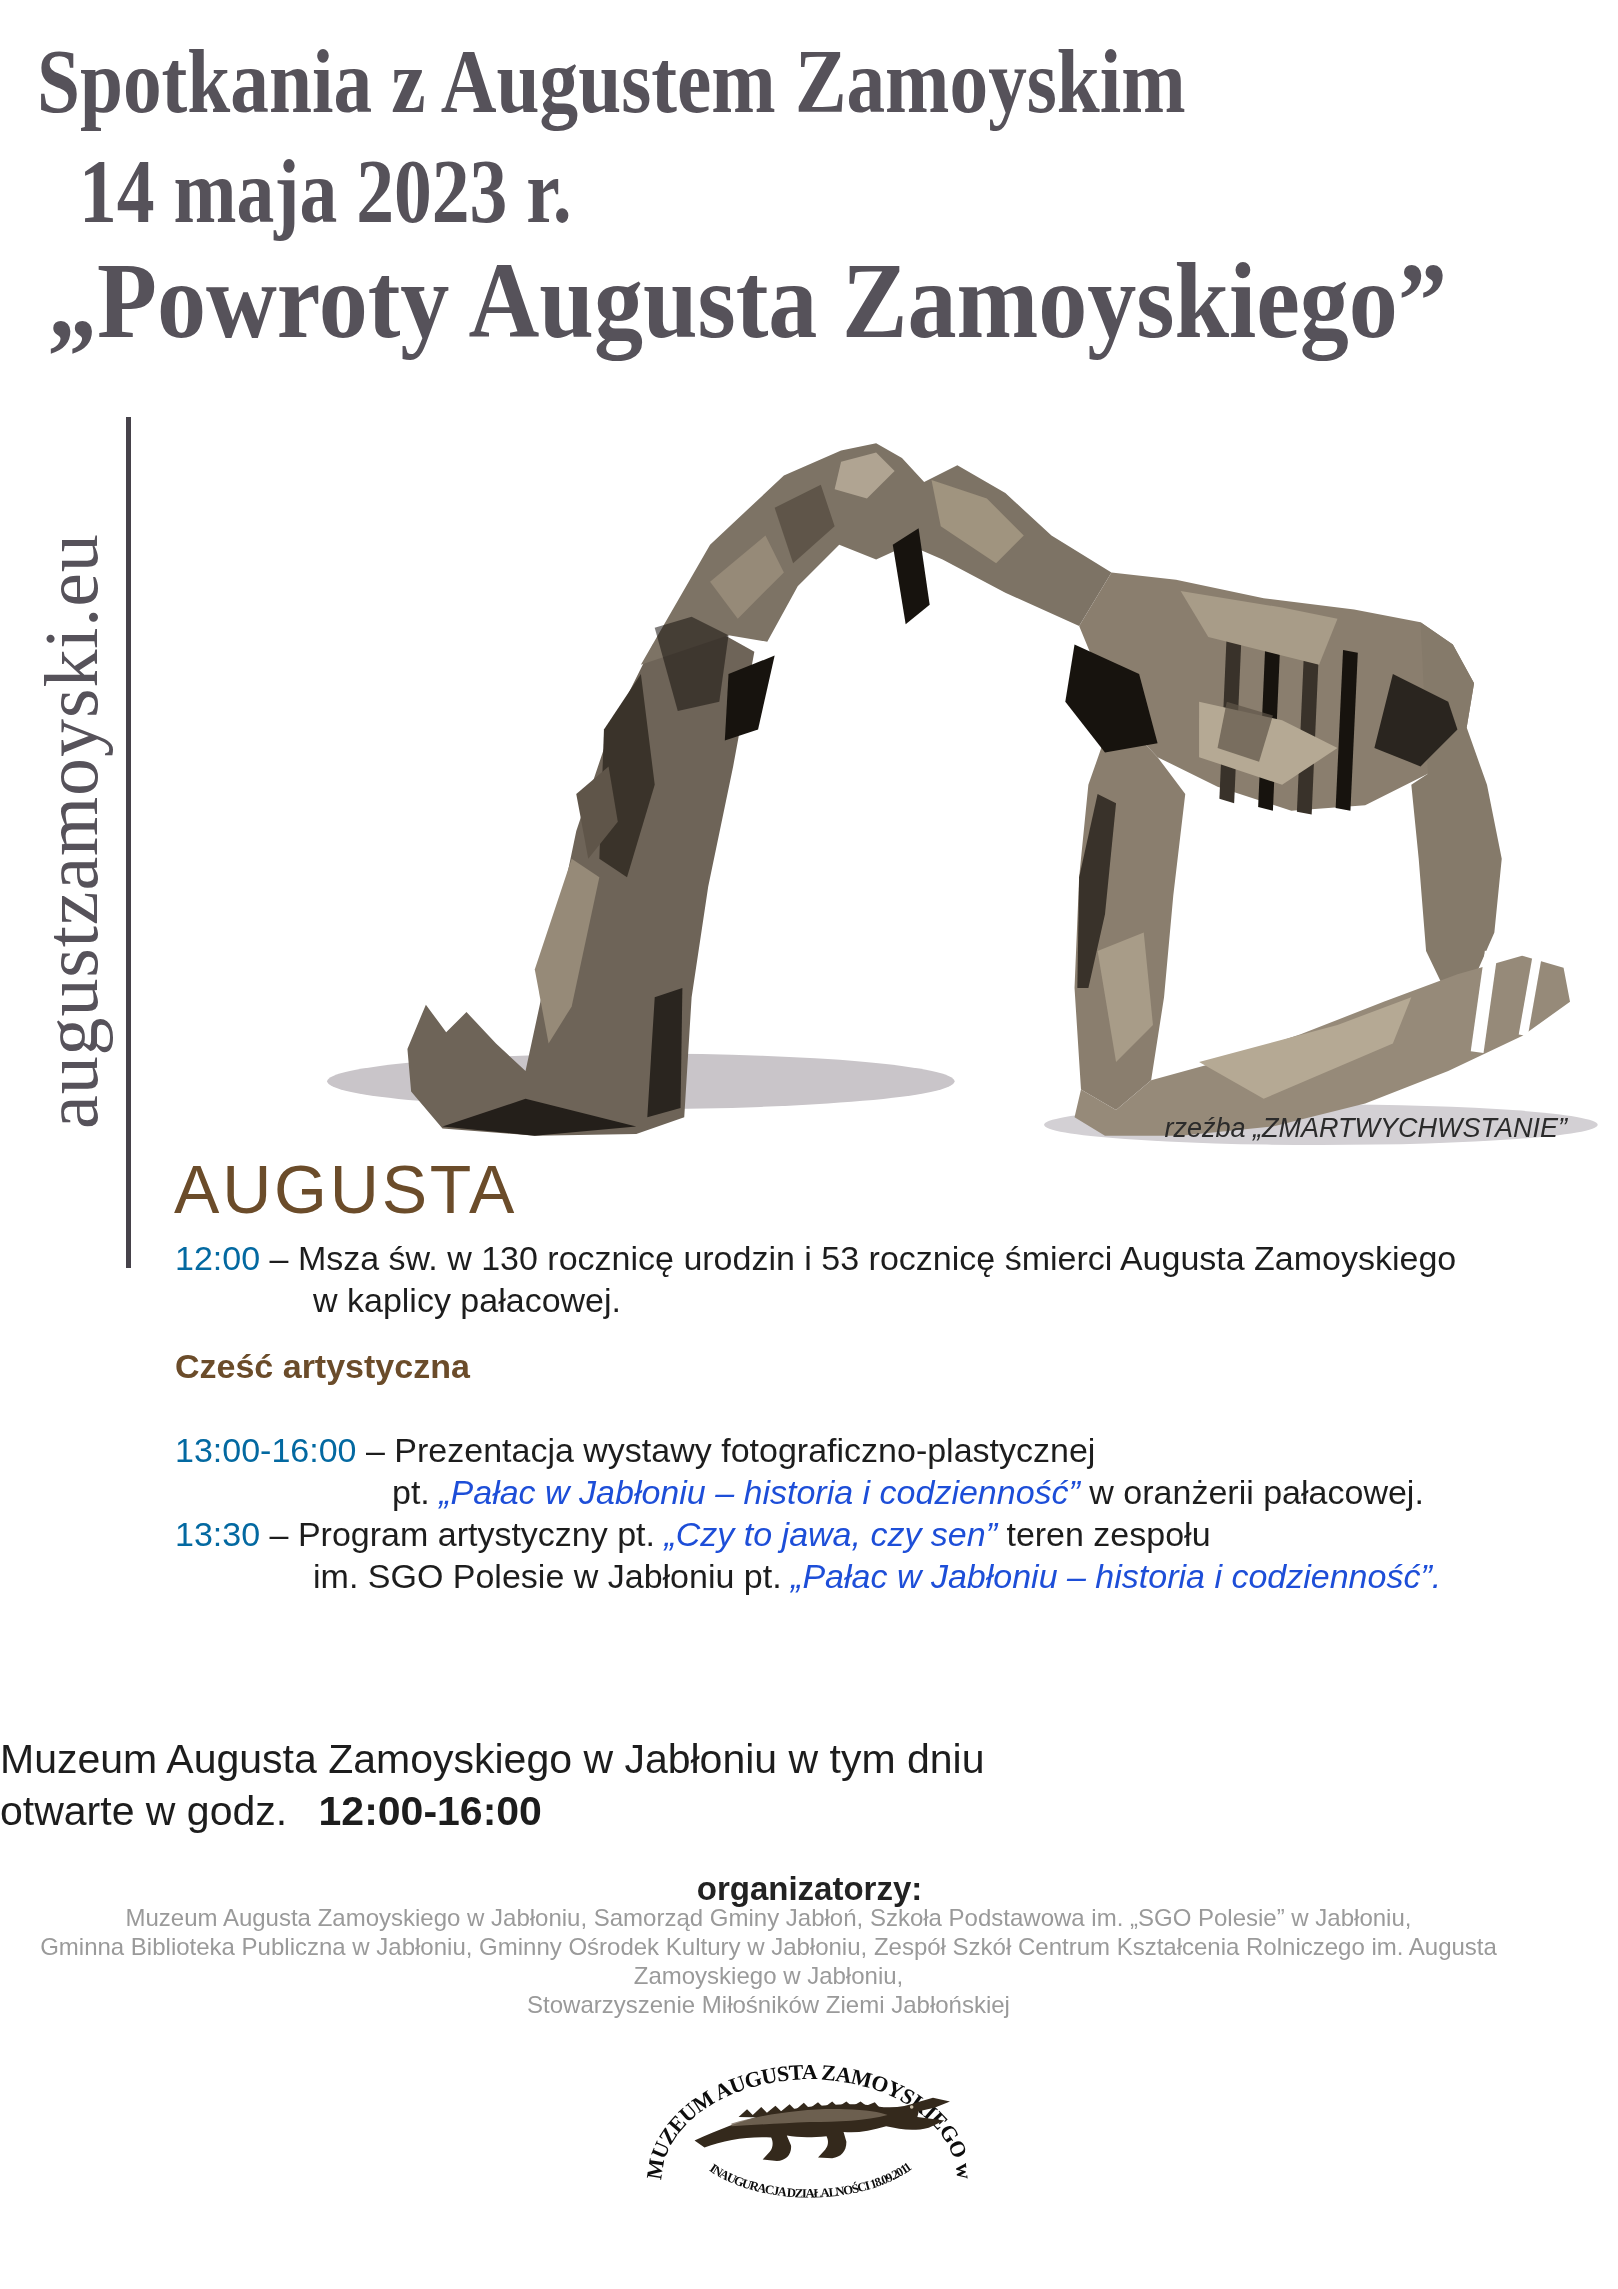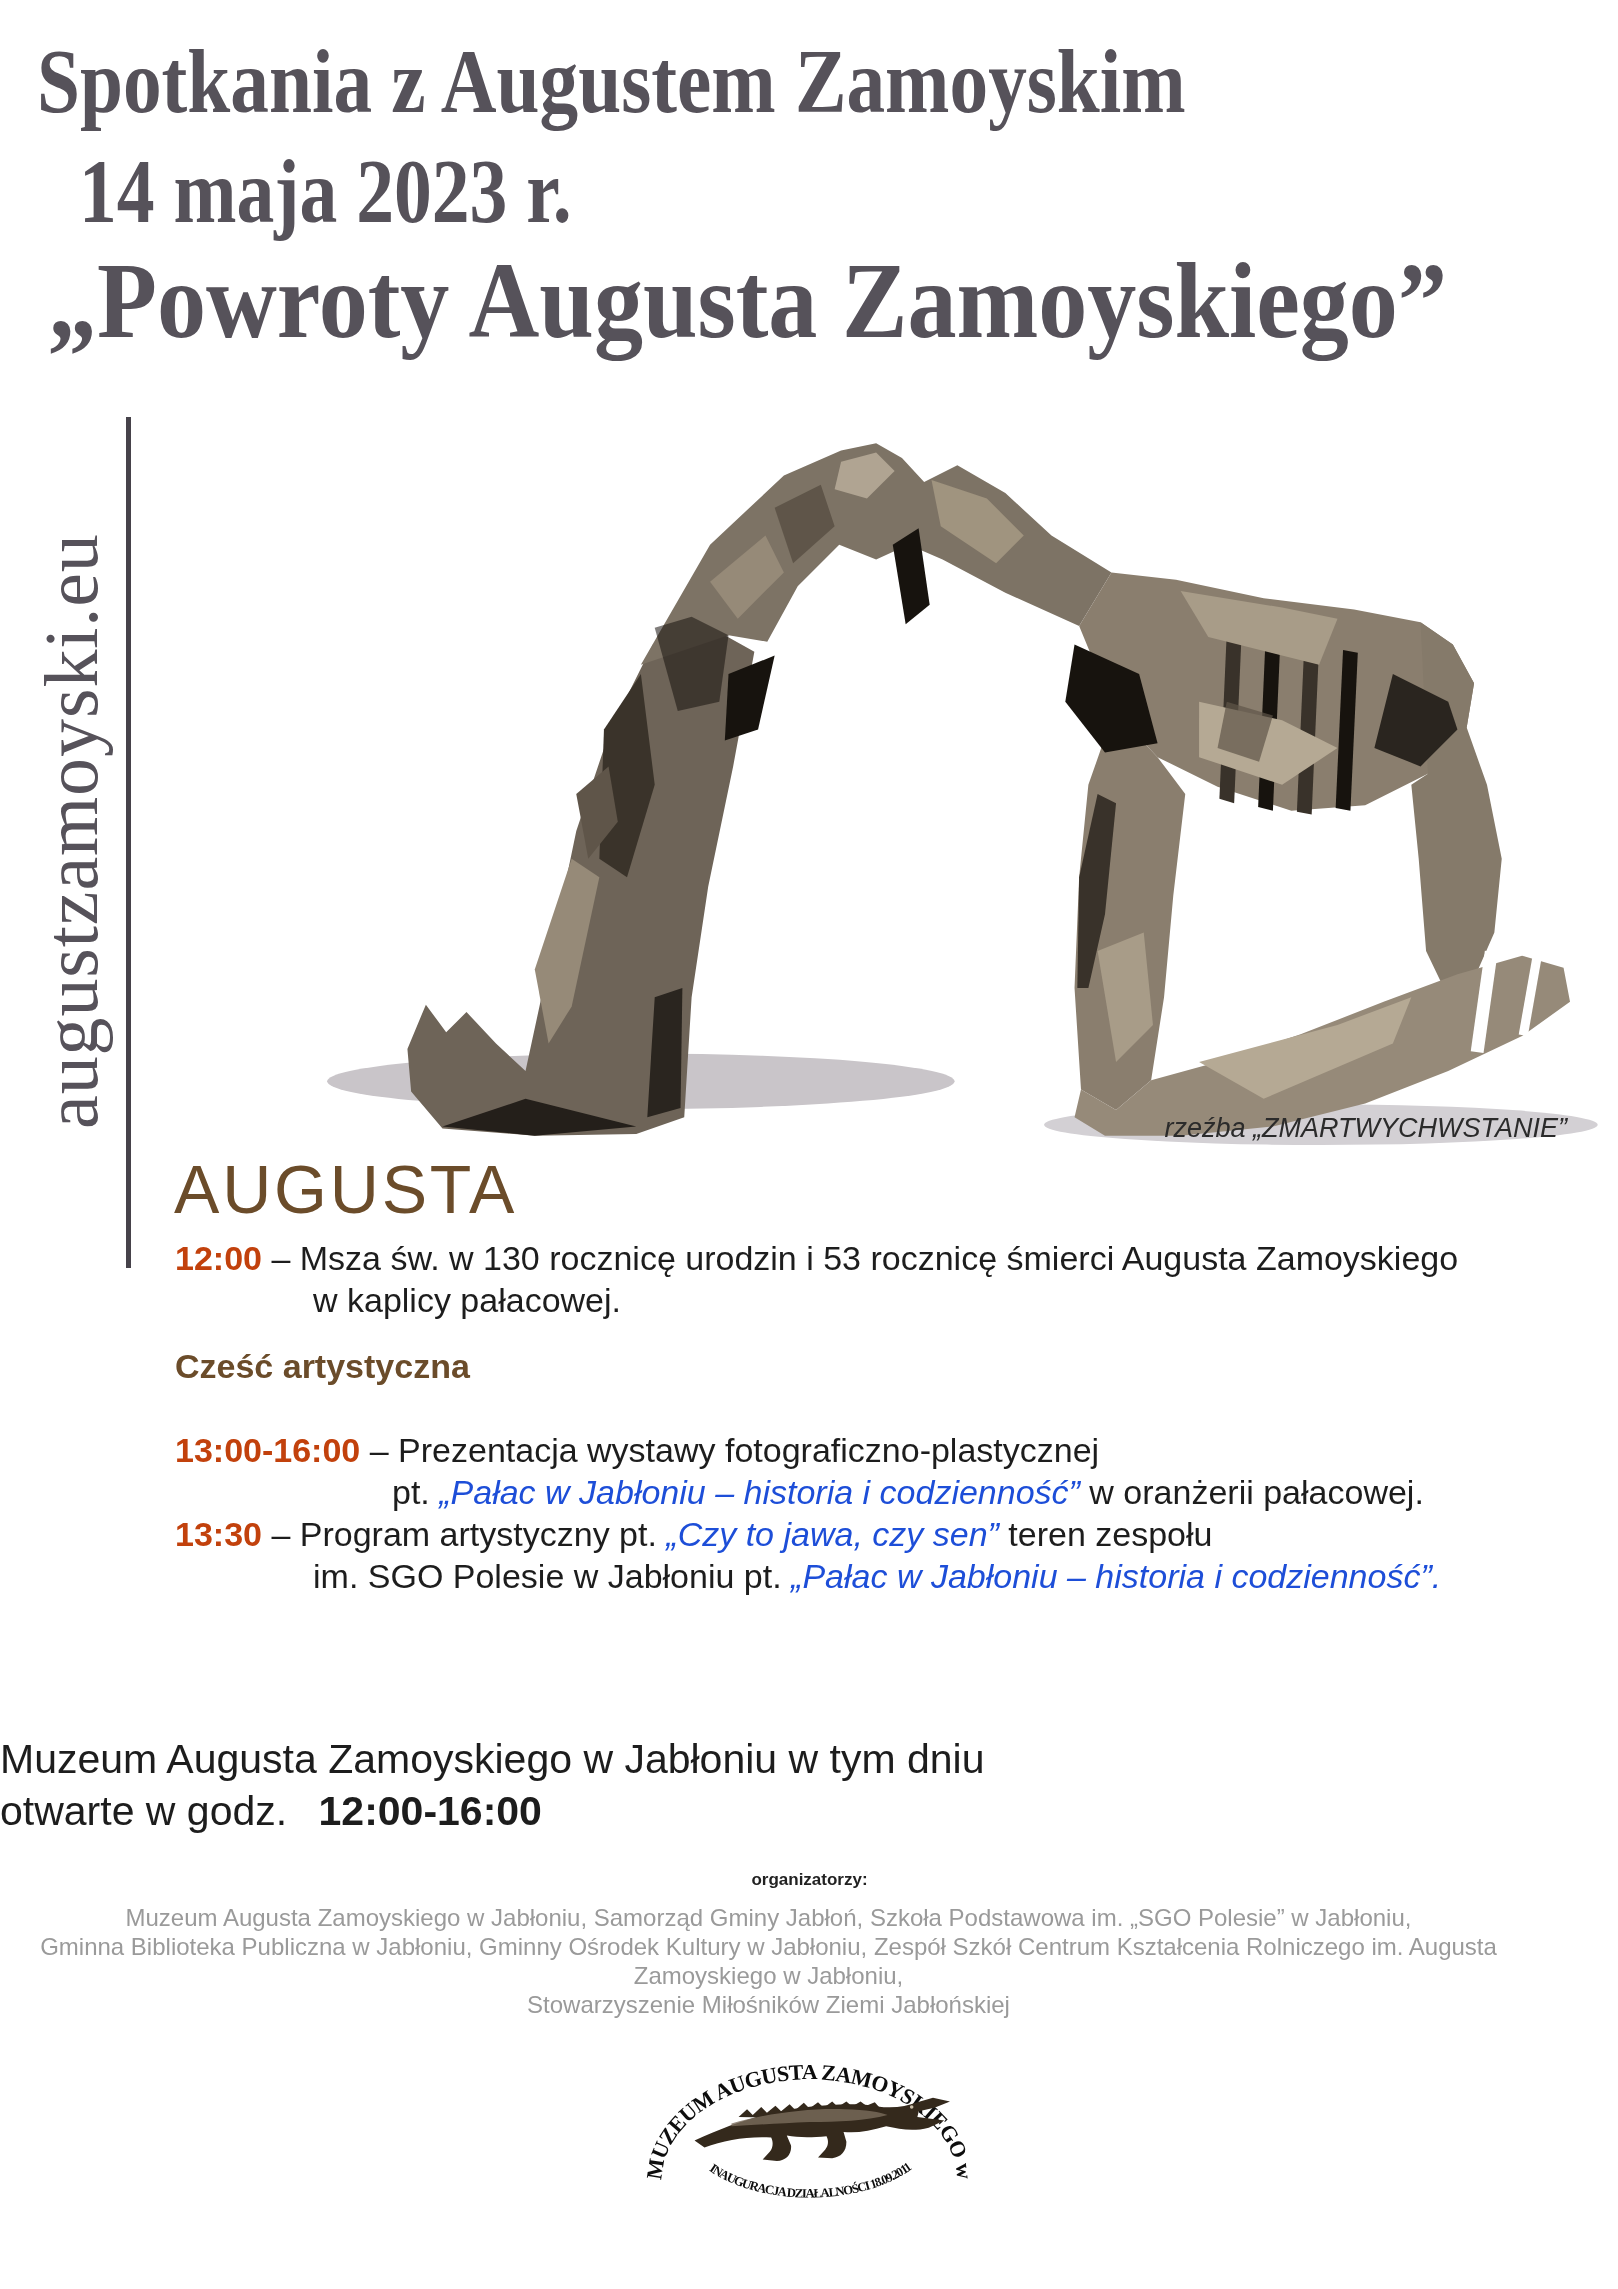--- a/index.html
+++ b/index.html
@@ -21,30 +21,30 @@
   .sculpture{position:absolute;left:138px;top:397px;width:1480px;height:748px;}
   .caption{position:absolute;right:52px;top:1113px;font-size:27px;font-style:italic;color:#2b2b2b;}
   
   .program-heading{position:absolute;left:174px;top:1150px;font-size:68px;letter-spacing:2.8px;
                    color:#6b4c2a;font-weight:400;}
   .program{position:absolute;left:175px;top:1237px;width:1412px;font-size:34px;line-height:42px;}
   .pline{min-height:42px;}
   .ind1{padding-left:138px;}
   .ind2{padding-left:217px;}
   .sp26{height:24px;} .sp46{height:42px;}
-  .time{font-weight:bold;color:#c2410c;}
+  .time{font-weight:normal;color:#0369a1;}
   .hl{font-weight:normal;font-style:italic;color:#1d4ed8;text-align:center;}
   .section-label{font-weight:bold;color:#6b4c2a;}
   
   .museum{position:absolute;left:0;top:1733px;width:1592px;text-align:left;
           font-size:41px;line-height:52px;color:#1d1d1d;}
   .museum b{font-weight:bold;margin-left:20px;}
   
   .org-label{position:absolute;left:0;top:1870px;width:1619px;text-align:center;
-             font-size:17px;font-weight:bold;color:#222;}
+             font-size:33px;font-weight:bold;color:#222;}
   .org-lines{position:absolute;left:0;top:1903px;width:1537px;text-align:center;
              font-size:24px;line-height:29px;color:#9a9a9a;}
   
   .logo{position:absolute;left:625px;top:2001px;width:369px;height:242px;}
 </style>
 </head>
 <body>
 
 <div class="poster">
 

